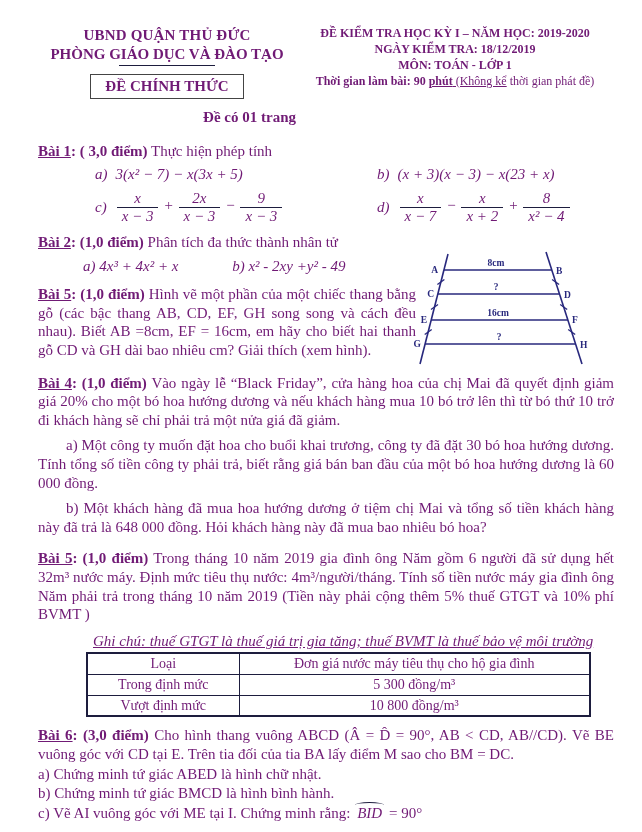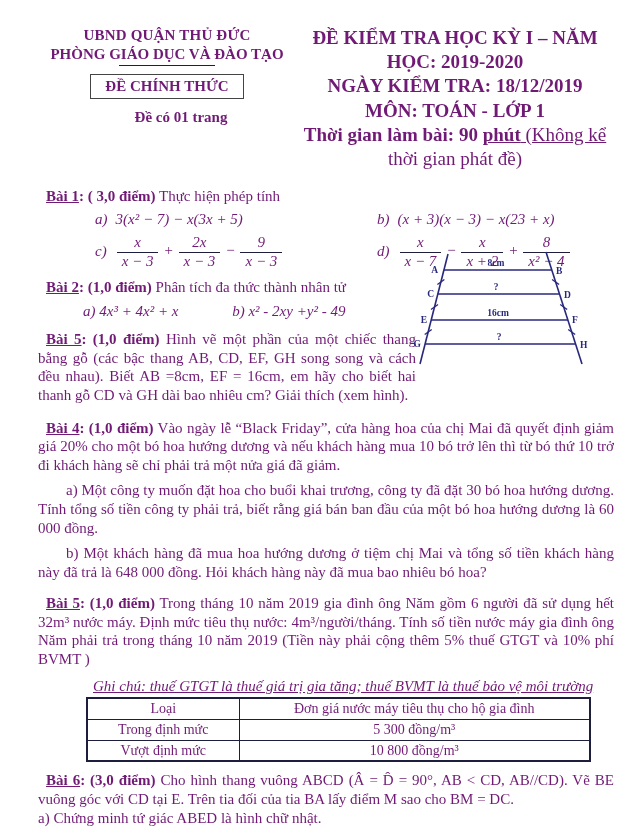--- a/index.html
+++ b/index.html
@@ -16,27 +16,27 @@
   .ctr { text-align:center; }
   .just { text-align:justify; }
 
   
   .header { display:flex; width:100%; }
   .h-left { width:258px; text-align:center; }
   .h-left .hl1 { font-weight:bold; letter-spacing:.2px; }
   .h-left .hl2 { font-weight:bold; }
   .hl-rule { width:96px; border-bottom:1.4px solid #1d1d3e; margin:2px auto 8px auto; }
   .hbox { display:inline-block; border:1.6px solid #444; padding:2px 14px; font-weight:bold; }
-  .hl4 { font-weight:bold; margin-top:9px; text-align:center; padding-left:28px; }
-  .h-right { flex:1; text-align:center; font-size:19px; }
+  .hl4 { font-weight:bold; margin-top:9px; text-align:right; padding-left:28px; }
+  .h-right { flex:1; text-align:center; font-size:12px; }
   .h-right > div { margin-bottom:1px; }
 
   
   .sec { margin-top:9px; }
-  .prob-num { font-weight:bold; text-decoration:underline;margin-left:8px; }
+  .prob-num { font-weight:bold; text-decoration:underline; }
   .prob-pts { font-weight:bold; }
 
   .mathrow { display:flex; margin-top:6px;gap:44px; }
   .mathrow .col1 { margin-left:57px; width:238px; font-style:italic; }
   .mathrow .col2 { font-style:italic; }
   .mlabel { font-style:italic; margin-right:8px; }
 
   .frac { display:inline-block; text-align:center; vertical-align:-0.65em; line-height:1.05; margin:0 2px; }
   .frac .num { display:block; padding:0 5px 1px 5px; border-bottom:1px solid #1d1d3e; }
   .frac .den { display:block; padding:1px 5px 0 5px; }

